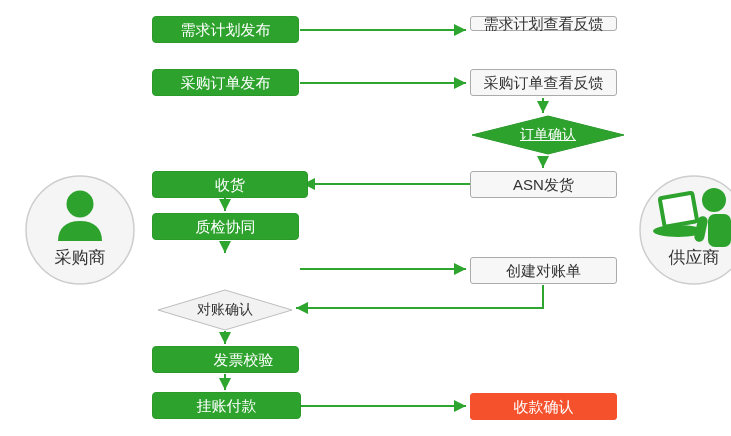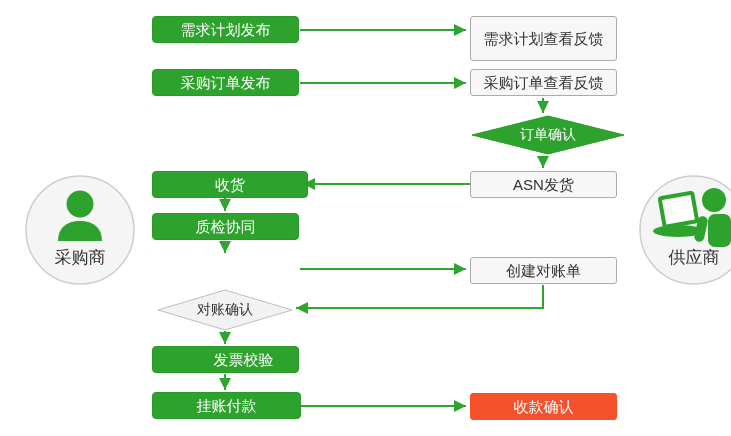--- a/index.html
+++ b/index.html
@@ -78,24 +78,24 @@
     </g>
   </svg>
 
   <div class="node green-box" style="left:132px;top:16px;width:147px;height:27px;">需求计划发布</div>
   <div class="node green-box" style="left:132px;top:69px;width:147px;height:27px;">采购订单发布</div>
   <div class="node green-box" style="left:132px;top:171px;width:156px;height:27px;">收货</div>
   <div class="node green-box" style="left:132px;top:213px;width:147px;height:27px;">质检协同</div>
   <div class="node green-box" style="left:132px;top:346px;width:147px;height:27px;padding-left:36px;">发票校验</div>
   <div class="node green-box" style="left:132px;top:392px;width:149px;height:27px;">挂账付款</div>
 
-  <div class="node plain-box" style="left:450px;top:16px;width:147px;height:45px;">需求计划查看反馈</div>
+  <div class="node plain-box" style="left:450px;top:16px;width:147px;height:15px;">需求计划查看反馈</div>
   <div class="node plain-box" style="left:450px;top:69px;width:147px;height:27px;">采购订单查看反馈</div>
   <div class="node plain-box" style="left:450px;top:171px;width:147px;height:27px;">ASN发货</div>
   <div class="node plain-box" style="left:450px;top:257px;width:147px;height:27px;">创建对账单</div>
   <div class="node red-box" style="left:450px;top:393px;width:147px;height:27px;">收款确认</div>
 
-  <div class="diamond-label on-green" style="left:468px;top:126px;width:120px;height:18px;">订单确认</div>
+  <div class="diamond-label on-green" style="left:468px;top:126px;width:120px;height:18px;text-decoration:underline;">订单确认</div>
   <div class="diamond-label on-plain" style="left:145px;top:301px;width:120px;height:18px;">对账确认</div>
 
   <div class="actor-label" style="left:5px;top:246px;">采购商</div>
   <div class="actor-label" style="left:619px;top:246px;">供应商</div>
 </div>
 
 </body></html>

